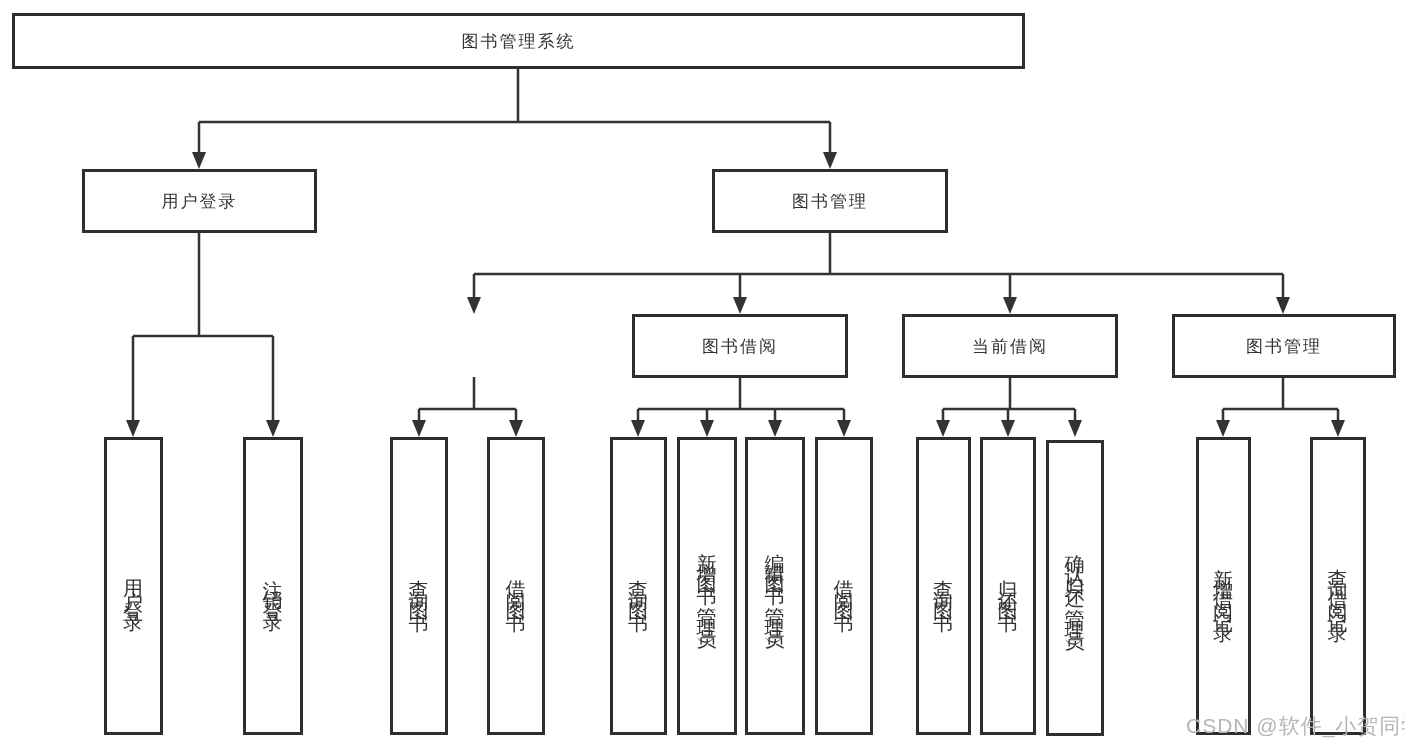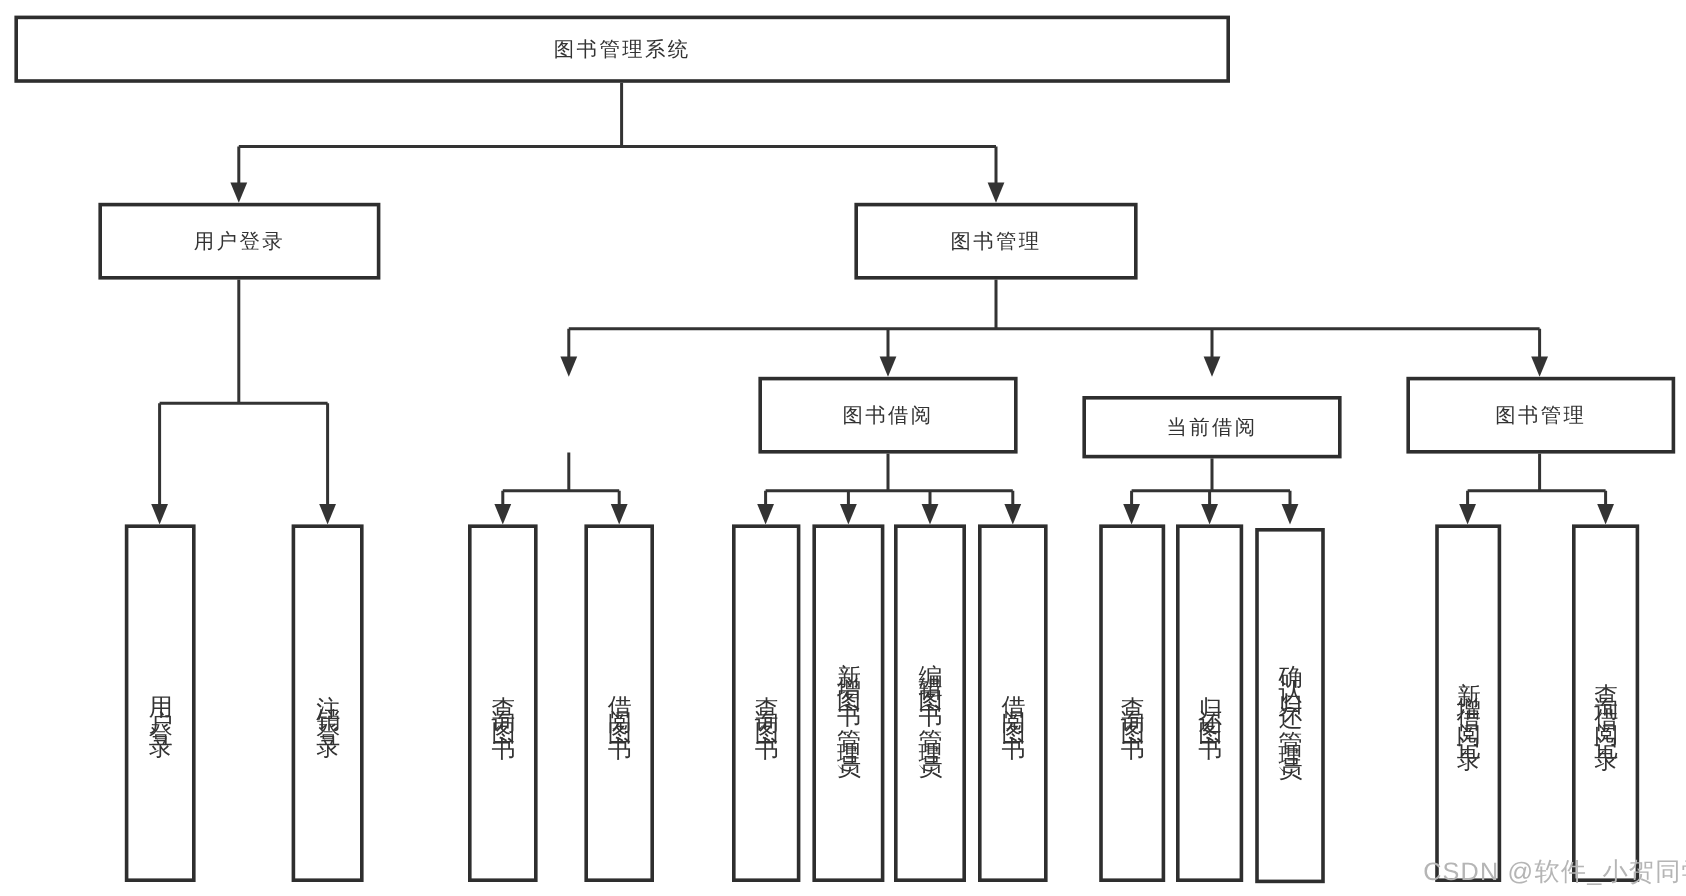--- a/index.html
+++ b/index.html
@@ -97,21 +97,21 @@
   <div class="box" style="left:82px;top:169px;width:235px;height:64px">
     <span class="label">用户登录</span>
   </div>
   <div class="box" style="left:712px;top:169px;width:236px;height:64px">
     <span class="label">图书管理</span>
   </div>
 
   <div class="box" style="left:632px;top:314px;width:216px;height:64px">
     <span class="label">图书借阅</span>
   </div>
-  <div class="box" style="left:902px;top:330px;width:216px;height:52px">
+  <div class="box" style="left:902px;top:314px;width:216px;height:64px">
     <span class="label">当前借阅</span>
   </div>
   <div class="box" style="left:1172px;top:314px;width:224px;height:64px">
     <span class="label">图书管理</span>
   </div>
 
   <div class="box" style="left:104px;top:437px;width:59px;height:298px">
     <span class="vtext">用户登录</span>
   </div>
   <div class="box" style="left:243px;top:437px;width:60px;height:298px">

